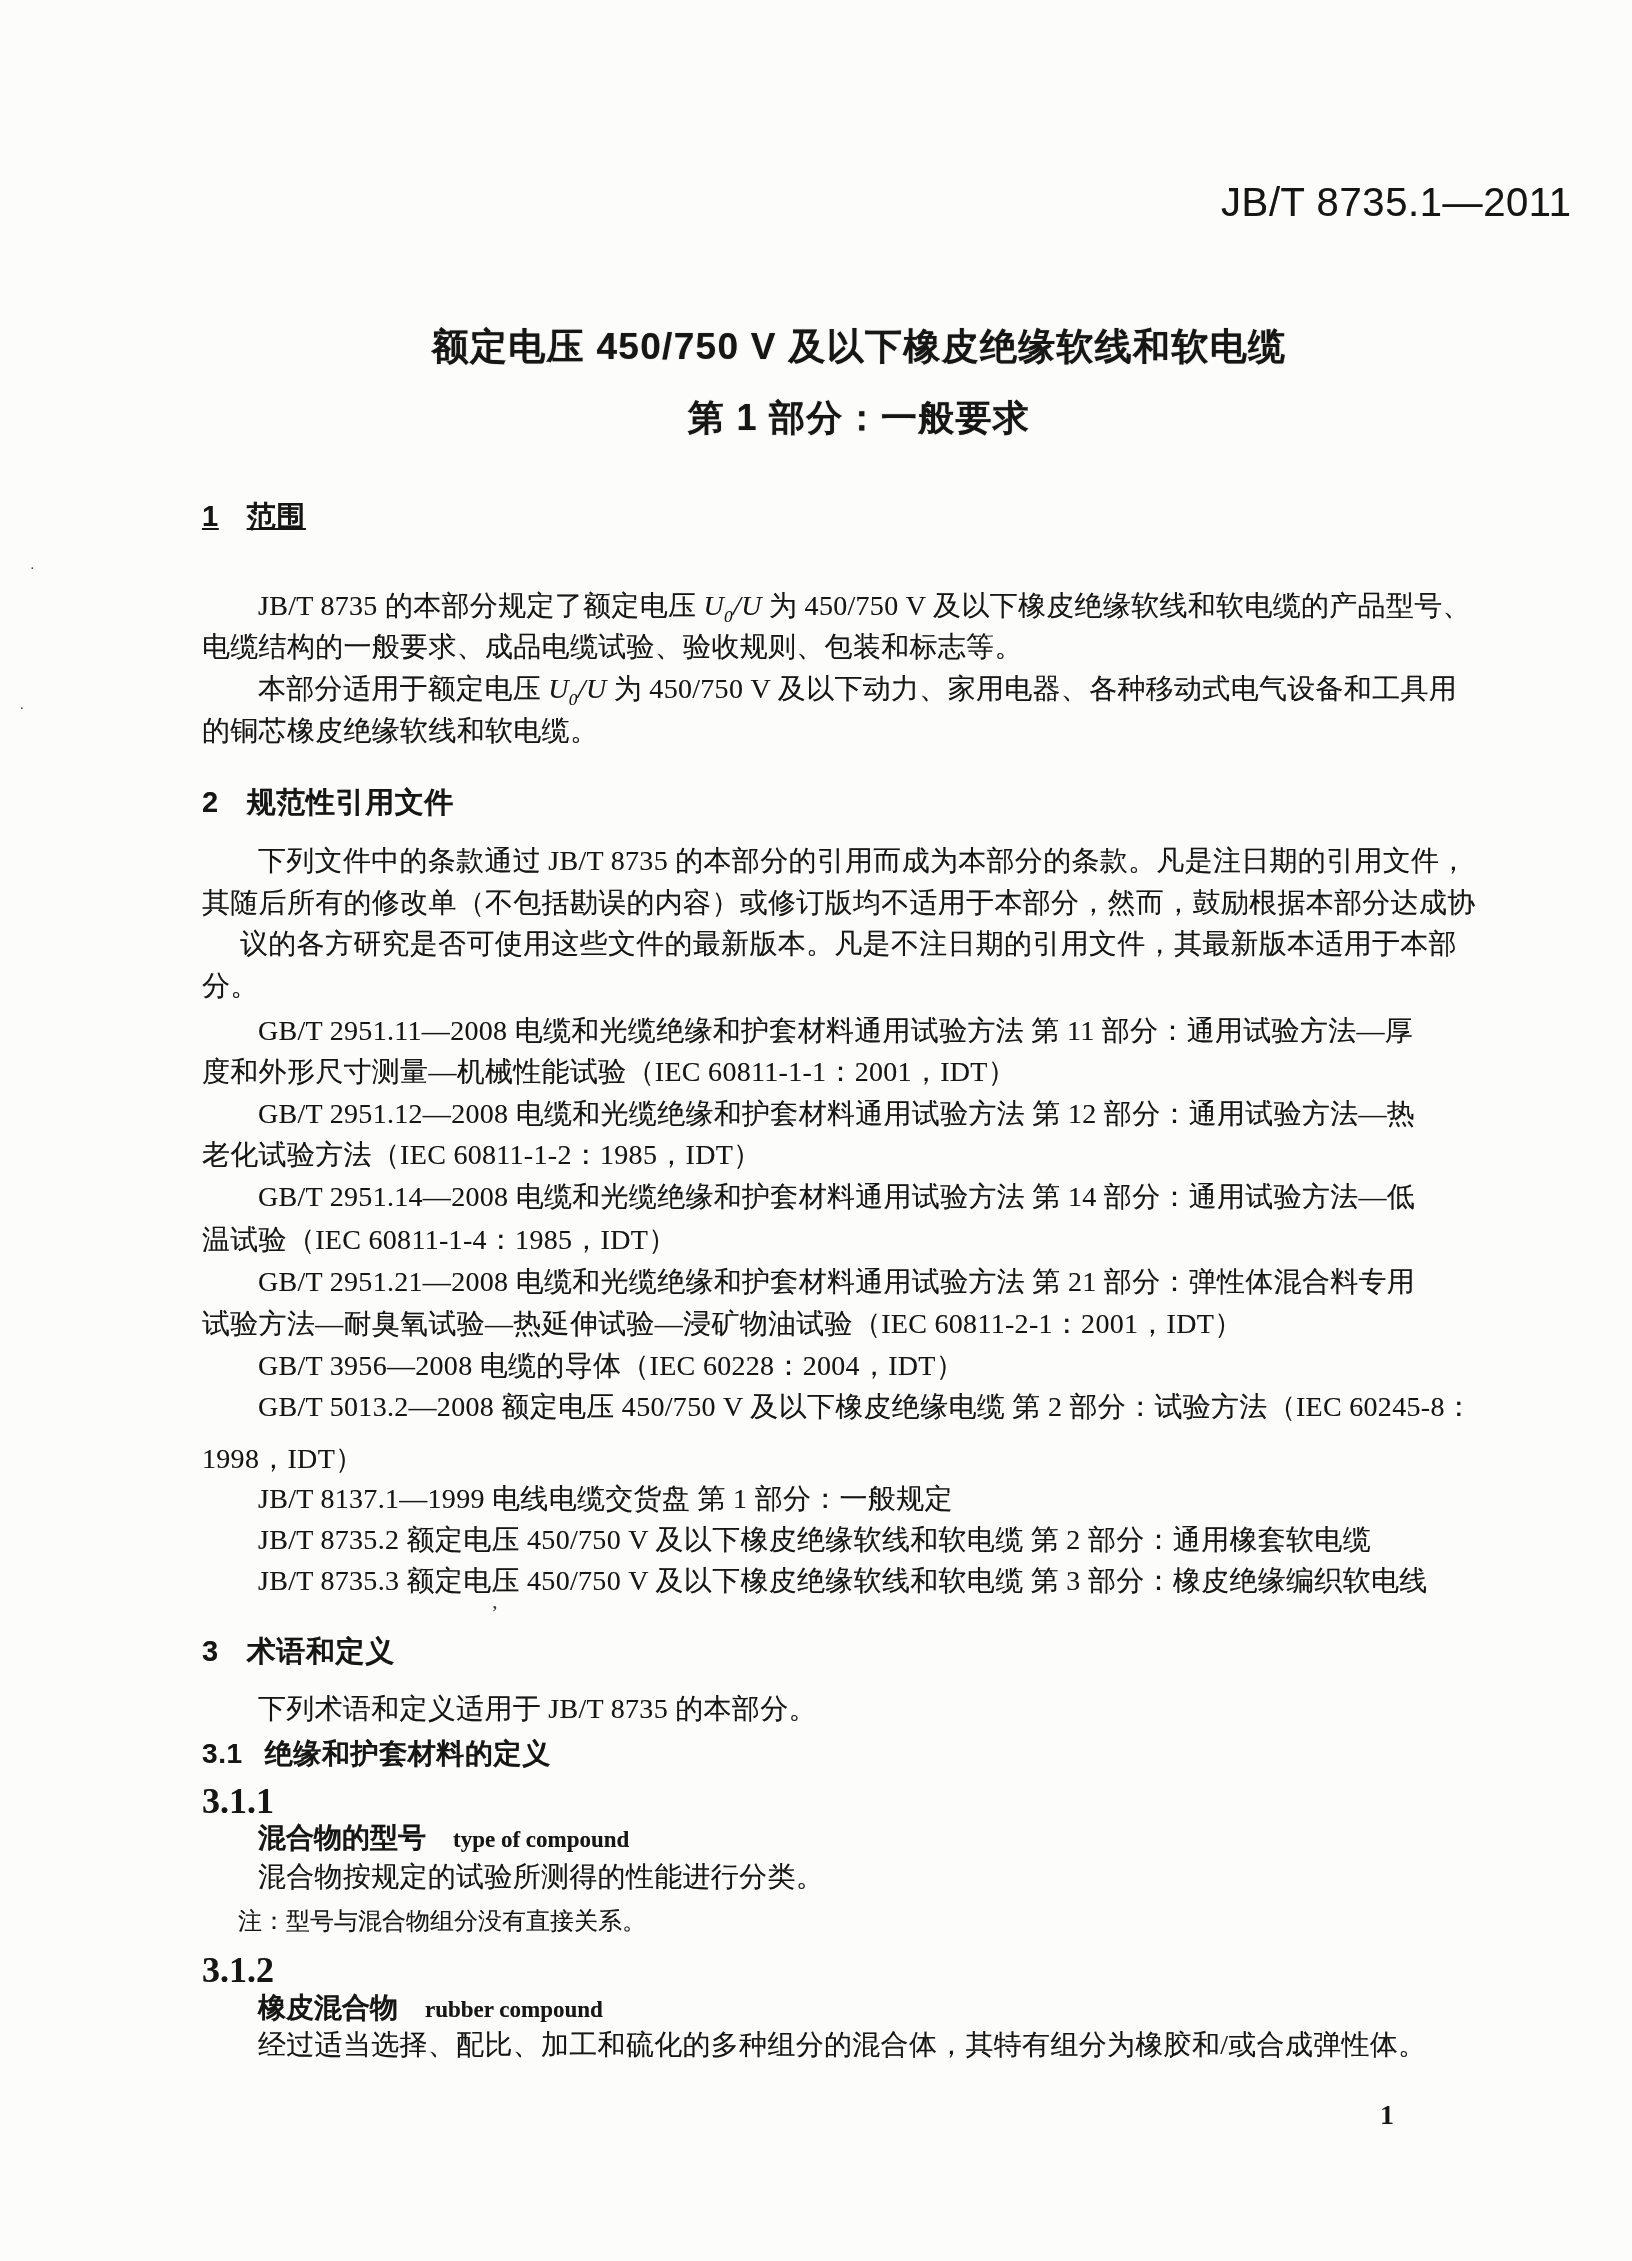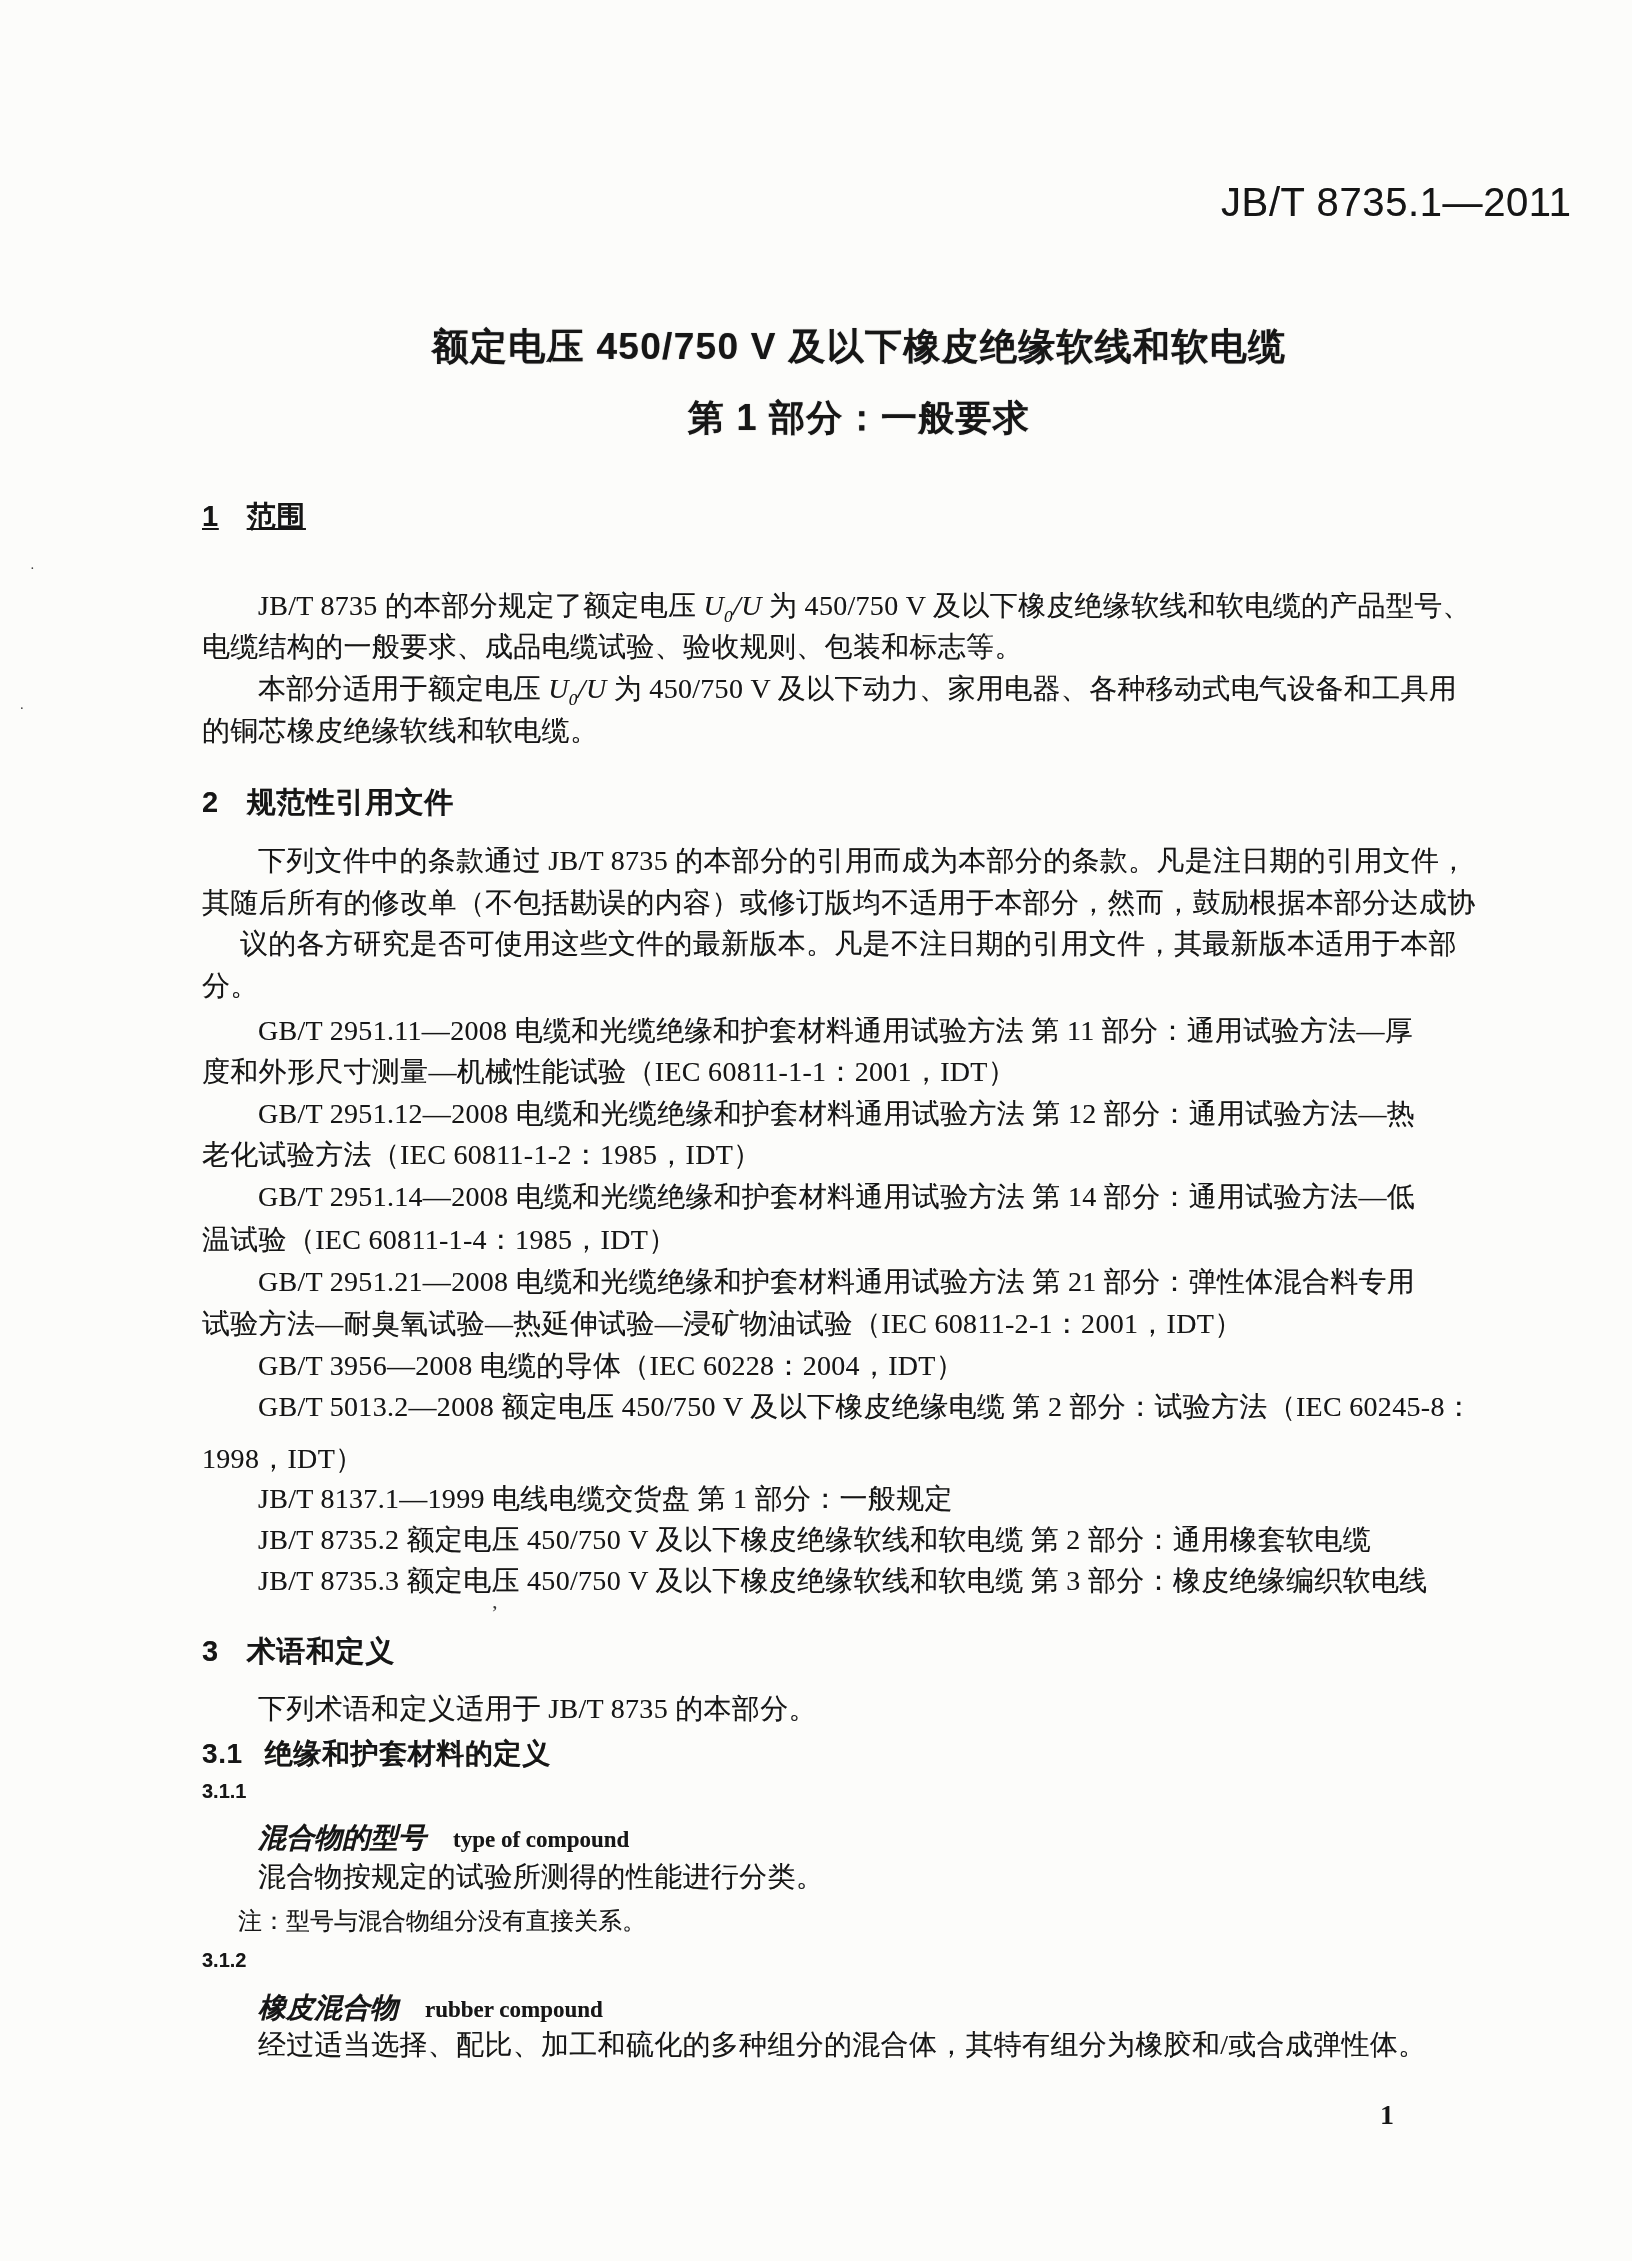--- a/index.html
+++ b/index.html
@@ -28,23 +28,23 @@
     font-weight:bold;
     font-size:29px;
     letter-spacing:0.6px;
     text-shadow:0 0 0.6px rgba(20,20,20,.4);
   }
   .heading .h-text{margin-left:28px;}
   .subheading{font-size:28px;}
   .subheading .h-text{margin-left:22px;}
   .clause-num{
     left:202px;
-    font-family:Liberation Sans, sans-serif;
+    font-family:Liberation Serif, serif;
     font-weight:bold;
-    font-size:20px;
+    font-size:36px;
     text-shadow:0 0 0.6px rgba(20,20,20,.35);
   }
   
   .doc-code{
     left:1221px;top:151px;
     font-family:"Liberation Sans", sans-serif;
     font-weight:normal;
     font-size:40px;
     letter-spacing:0.6px;
     text-shadow:0 0 0.6px rgba(20,20,20,.45);
@@ -60,21 +60,20 @@
     text-shadow:0 0 1px rgba(20,20,20,.5);
   }
   .doc-title.l1{top:322px;font-size:37px;}
   .doc-title.l2{top:394px;font-size:36px;}
   
   .term-cn{
     font-family:"Liberation Sans", sans-serif;
     font-weight:bold;
     font-size:28px;
     text-shadow:0 0 0.6px rgba(20,20,20,.4);
-    font-style:italic;
   }
   .term-en{
     font-family:Liberation Serif, serif;
     font-weight:bold;
     font-size:23px;
     margin-left:27px;
     text-shadow:0 0 0.6px rgba(20,20,20,.4);
     text-align:right;
   }
   .note{

